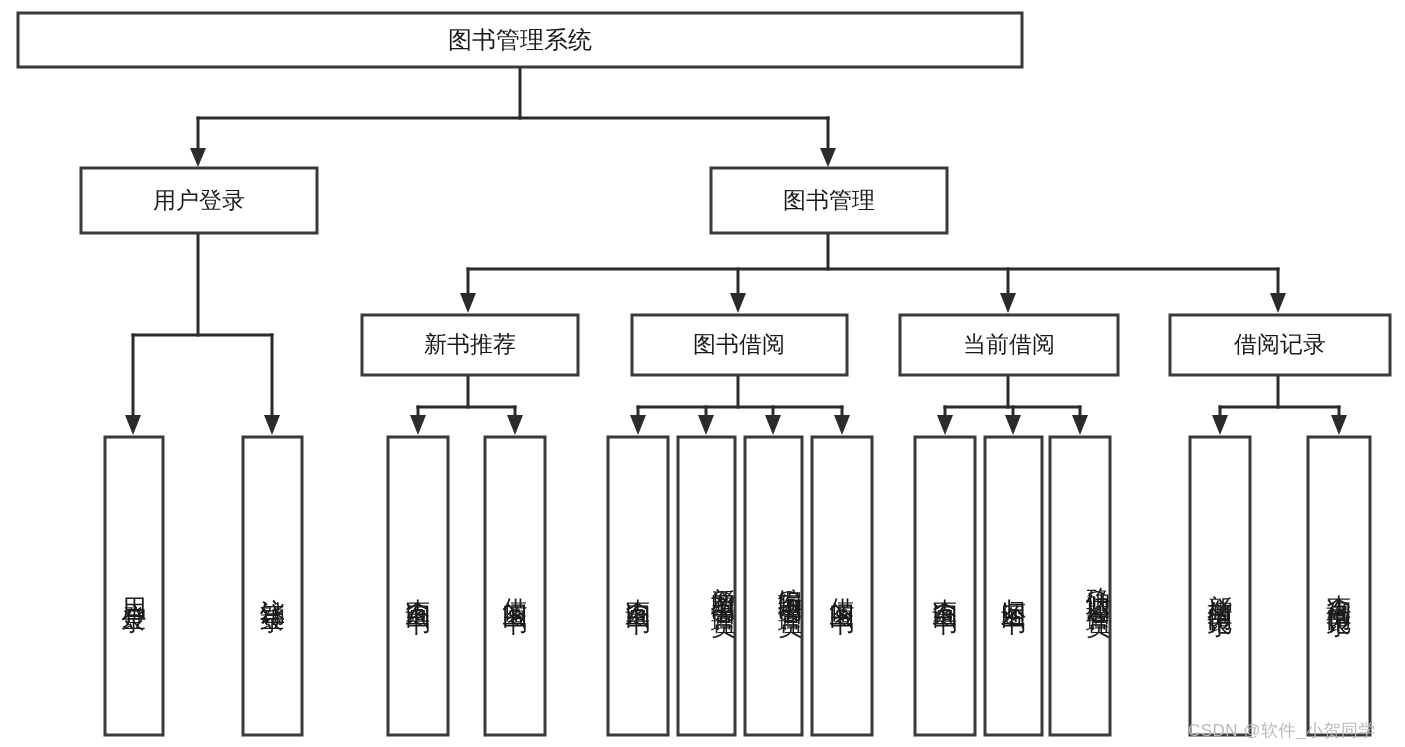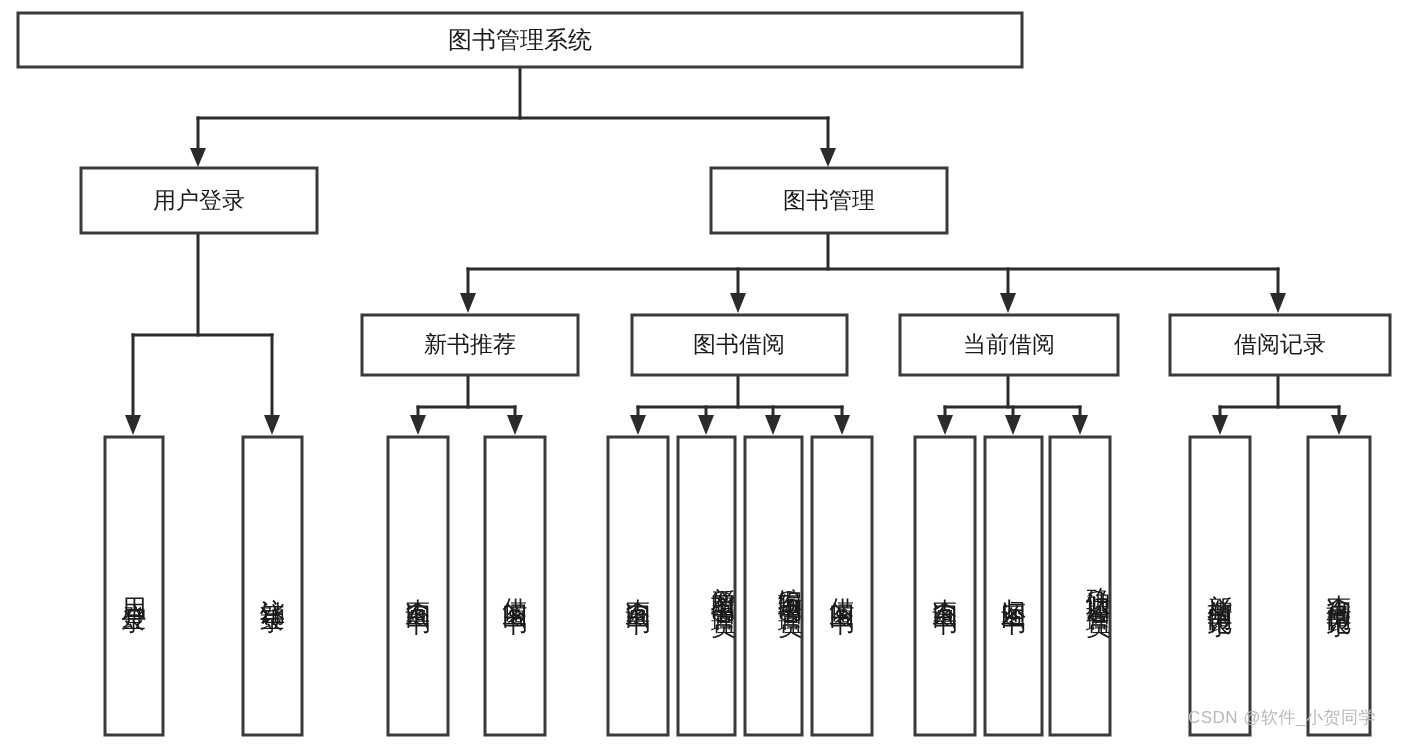--- a/index.html
+++ b/index.html
@@ -66,21 +66,21 @@
     color: #1a1a1a;
     display: flex;
     align-items: center;
     justify-content: center;
     white-space: nowrap;
     pointer-events: none;
   }
   .watermark {
     position: absolute;
     right: 10px;
-    bottom: 18px;
+    bottom: 5px;
     font-family: "Liberation Sans", "DejaVu Sans", sans-serif;
     font-size: 17px;
     color: #b9b9b9;
     letter-spacing: 0.5px;
     white-space: nowrap;
   }
 </style>
 </head>
 <body>
 

